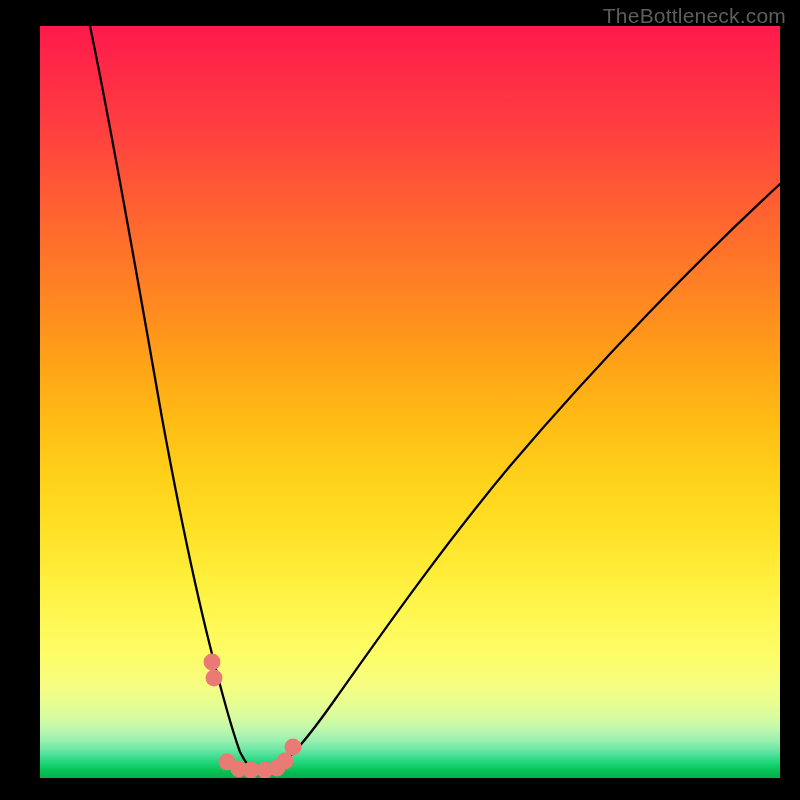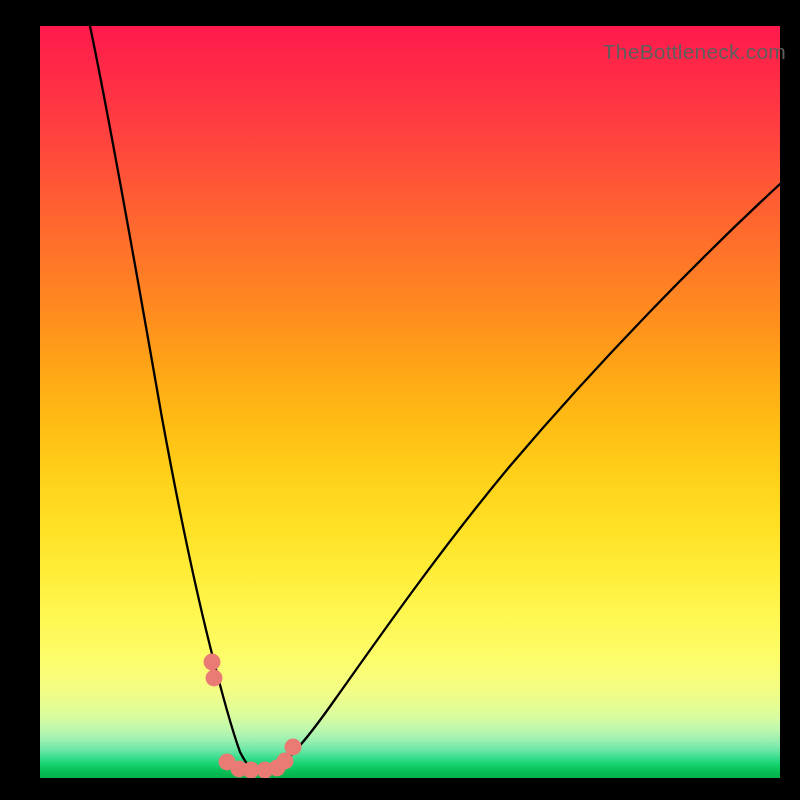--- a/index.html
+++ b/index.html
@@ -57,21 +57,20 @@
   }
   .watermark {
     position: absolute;
     top: 4px;
     right: 14px;
     color: #5e5e5e;
     font-size: 21px;
     letter-spacing: 0.2px;
     font-weight: 400;
     user-select: none;
-    margin-top: 36px;
   }
   svg.curves {
     position: absolute;
     left: 0;
     top: 0;
     width: 740px;
     height: 752px;
   }
   .curve {
     fill: none;

